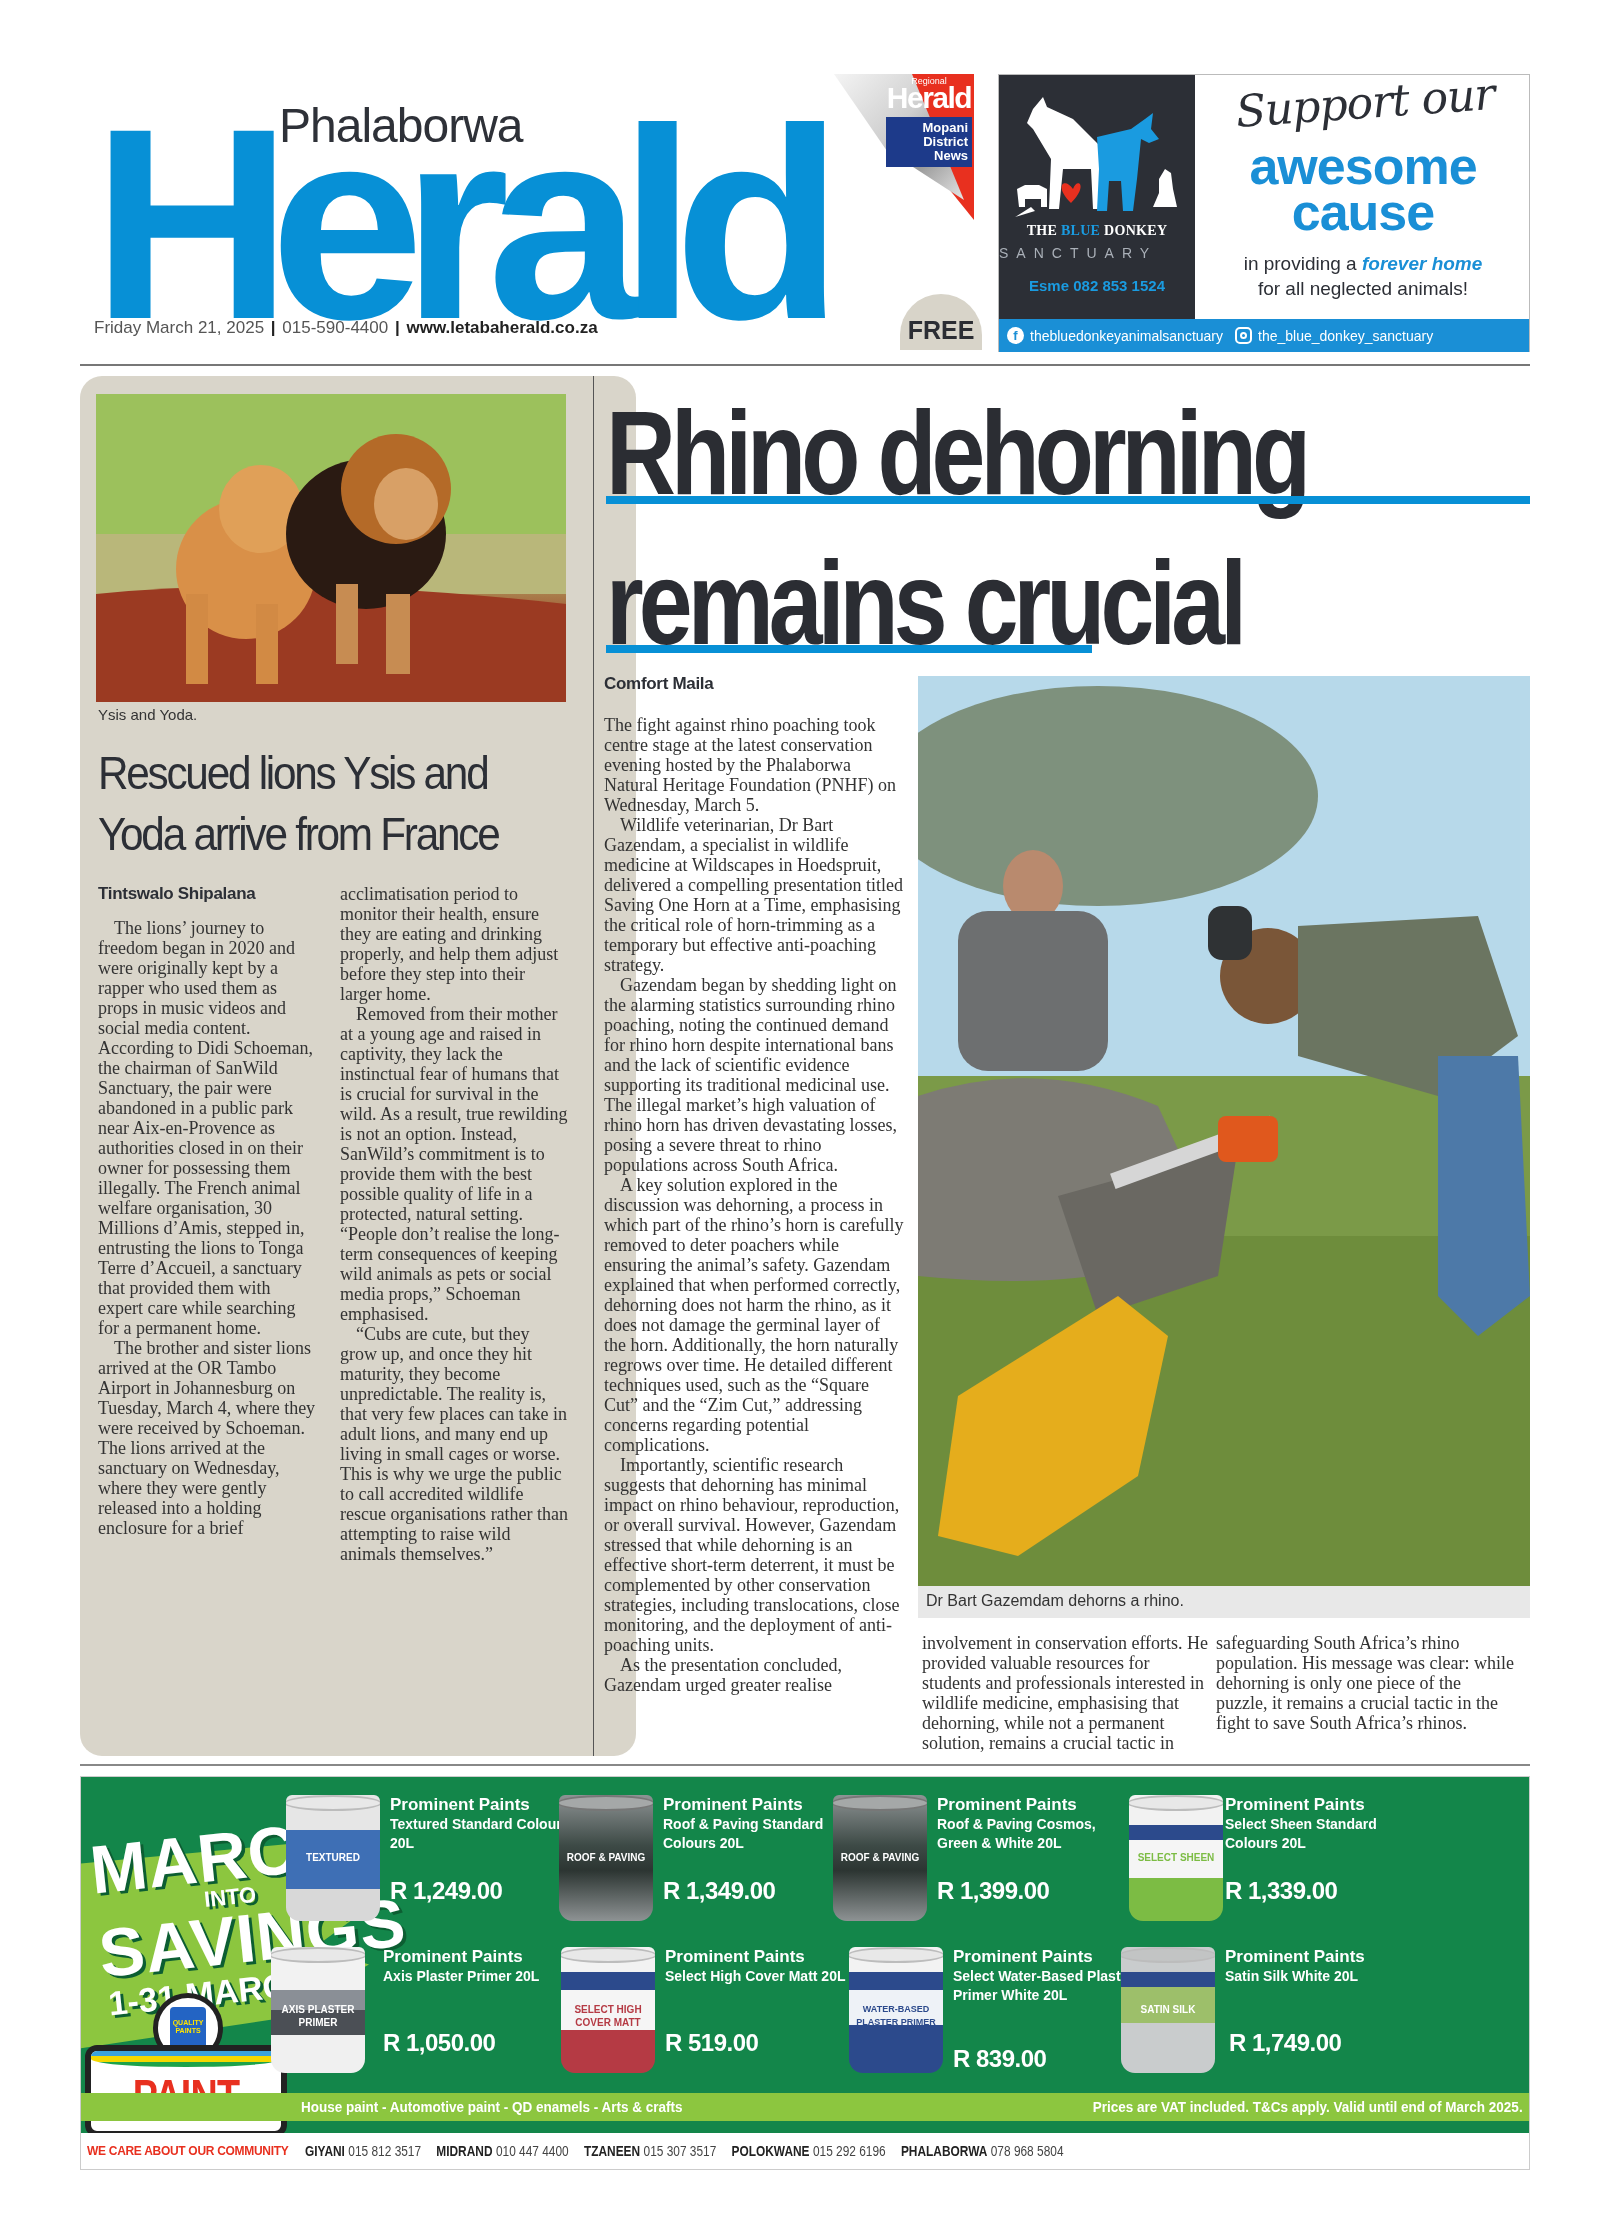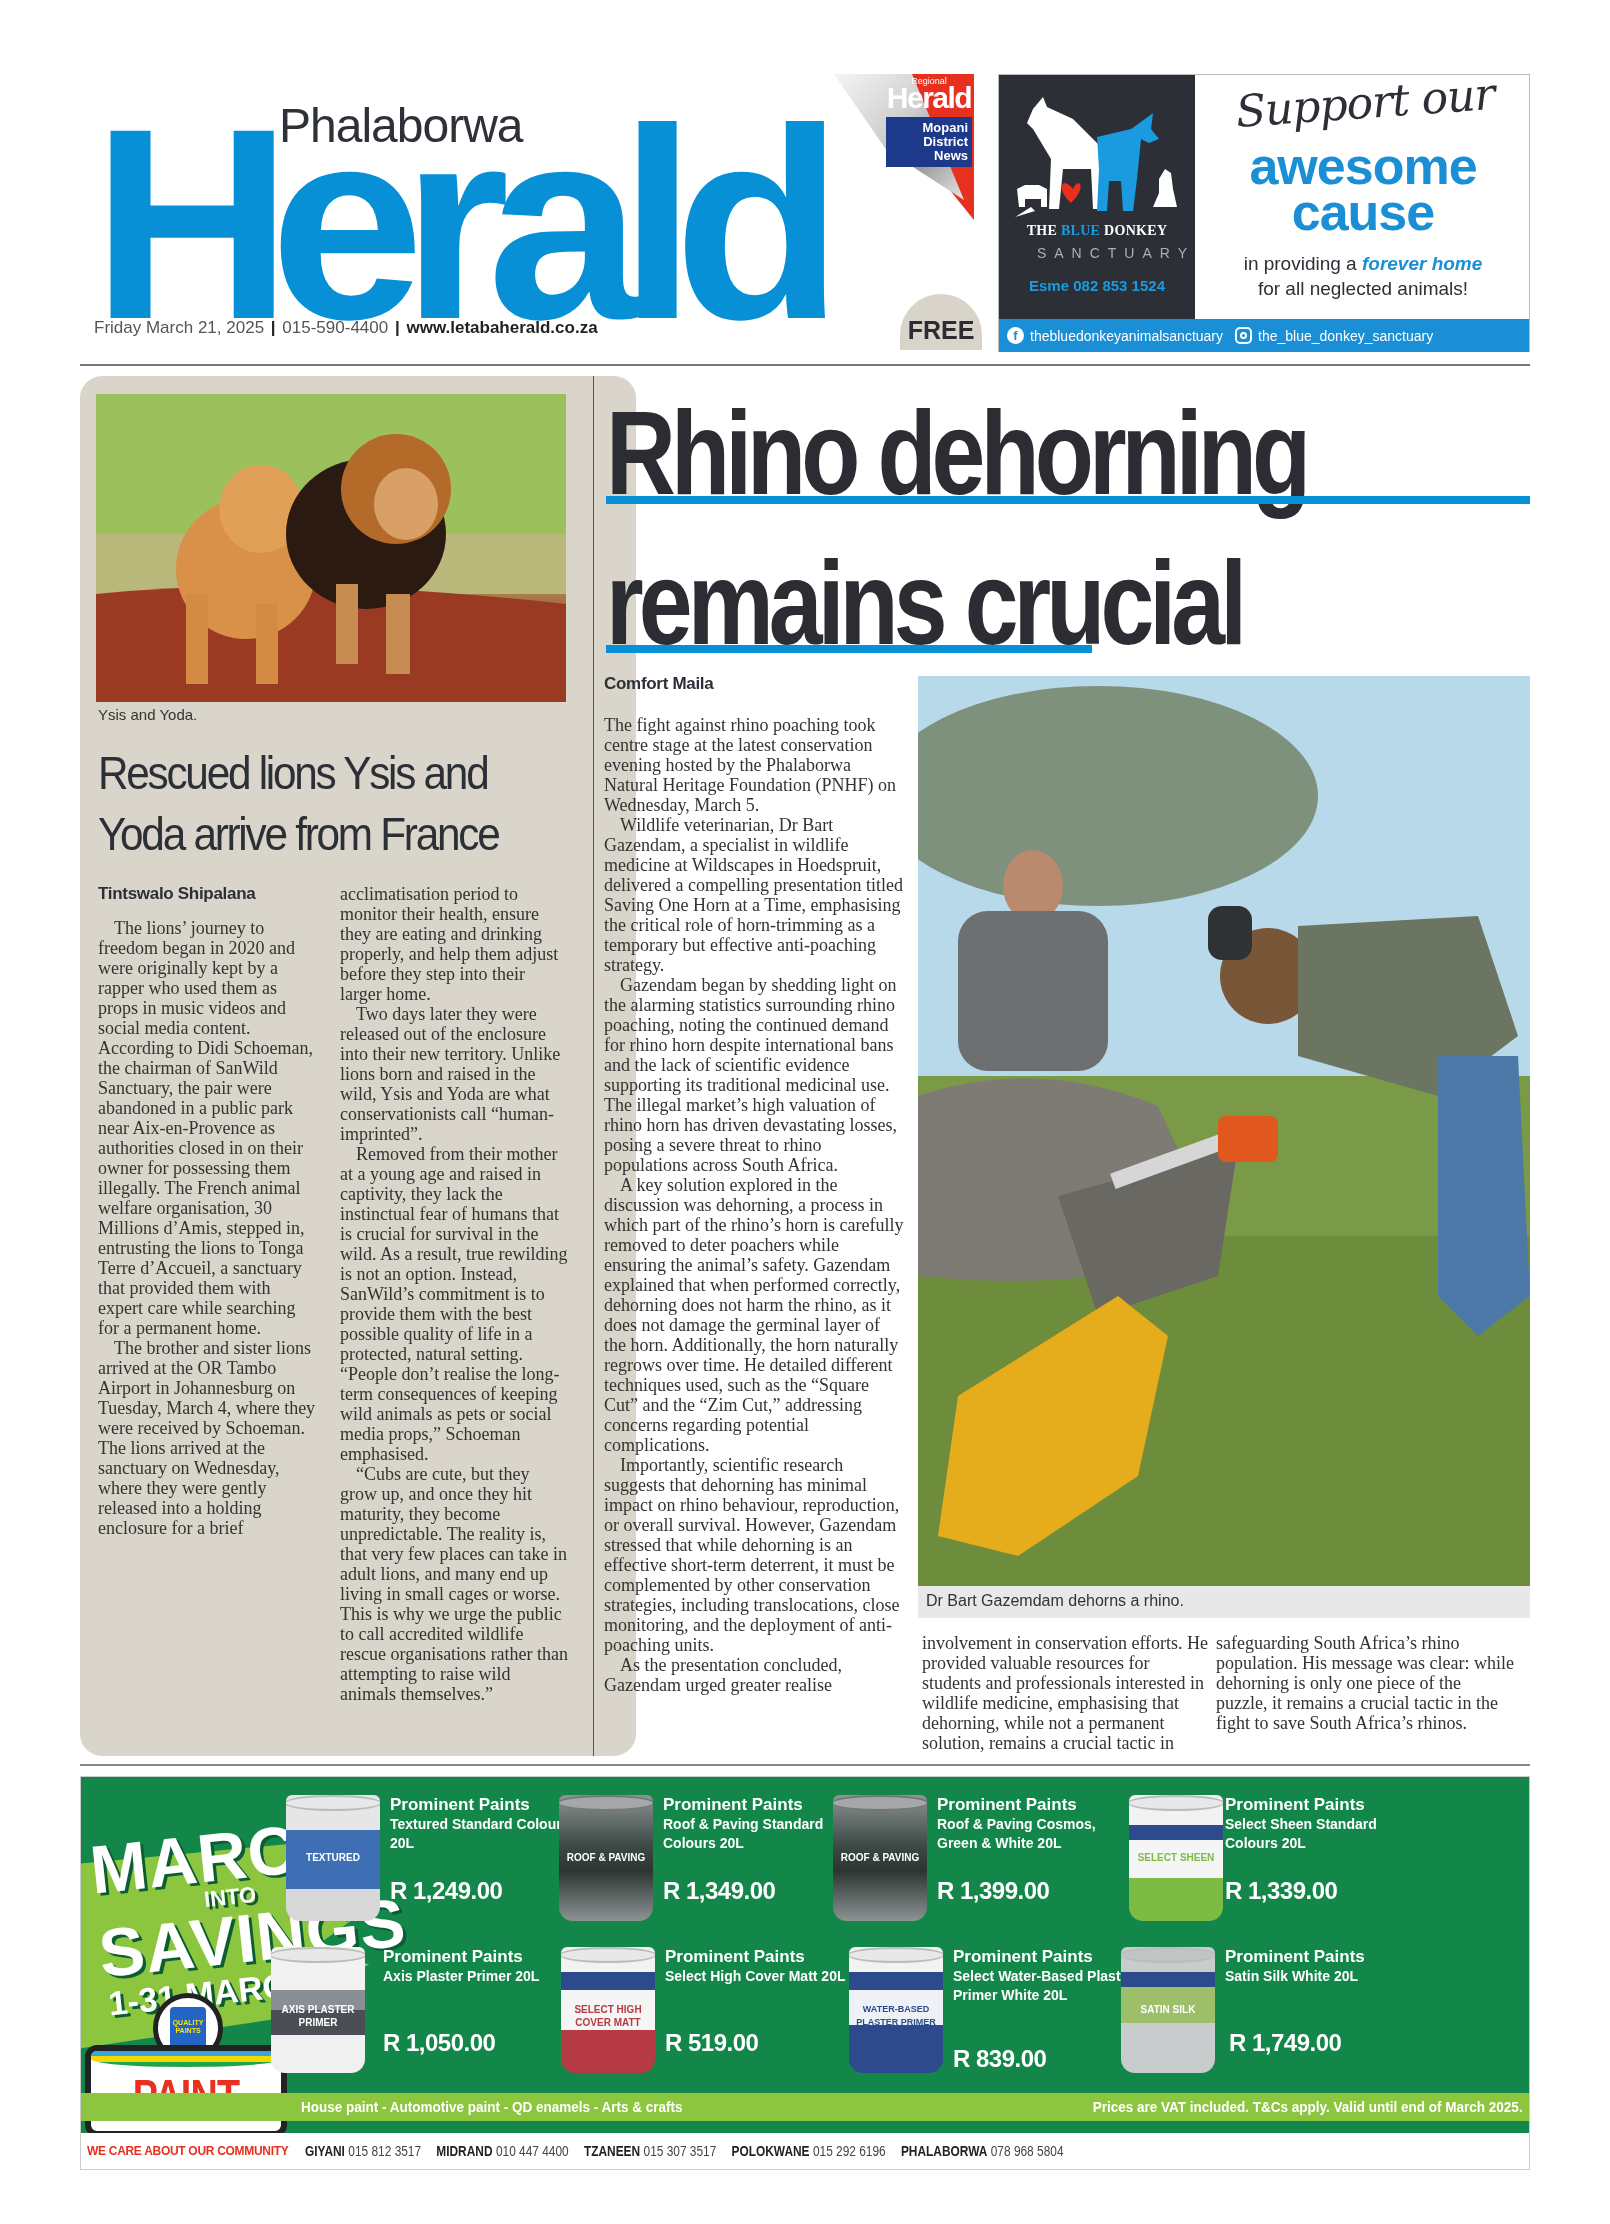--- a/index.html
+++ b/index.html
@@ -22,21 +22,21 @@
   .regional-text .small { display: block; font-size: 9px; color: #fff; text-align: center; margin-bottom: -3px; }
   .regional-text .big { display: block; font-size: 30px; font-weight: 700; color: #fff; letter-spacing: -1.5px; line-height: 1; text-align: center; }
   .regional-text .blue { display: block; margin-top: 4px; background: #1d3a8a; color: #fff; font-weight: 700; font-size: 13px; line-height: 14px; padding: 4px 4px; text-align: right; }
 
   
   .donkey-ad { position: absolute; left: 998px; top: 74px; width: 532px; height: 278px; border: 1px solid #bbb; background: #fff; }
   .donkey-left { position: absolute; left: 0; top: 0; width: 196px; height: 244px; background: #2c2f36; }
   .donkey-art { position: absolute; left: 14px; top: 14px; width: 170px; height: 130px; }
   .donkey-name { position: absolute; left: 0; right: 0; top: 148px; text-align: center; font-family: "Liberation Serif", serif; font-weight: 700; font-size: 14px; color: #fff; letter-spacing: 0.3px; }
   .donkey-name .bl { color: #1a9be0; }
-  .donkey-sanct { position: absolute; left: 0; right: 0; top: 170px; text-align: right; font-family: "Liberation Sans", sans-serif; font-size: 14px; letter-spacing: 8px; color: #aab0b8; }
+  .donkey-sanct { position: absolute; left: 0; right: 0; top: 170px; text-align: left; font-family: "Liberation Sans", sans-serif; font-size: 14px; letter-spacing: 8px; color: #aab0b8; }
   .donkey-phone { position: absolute; left: 0; right: 0; top: 202px; text-align: center; font-family: "Liberation Sans", sans-serif; font-weight: 700; font-size: 15px; color: #1a9be0; }
   .donkey-right { position: absolute; left: 196px; top: 0; width: 336px; height: 244px; text-align: center; }
   .support-script { position: absolute; left: 20px; top: 2px; width: 300px; font-family: "DejaVu Serif", serif; font-style: italic; font-size: 44px; color: #2c2f36; letter-spacing: -1px; transform: rotate(-4deg); }
   .awesome { position: absolute; left: 0; right: 0; top: 68px; font-family: "Liberation Sans", sans-serif; font-weight: 700; font-size: 52px; line-height: 46px; color: #1a8fd6; letter-spacing: -1px; }
   .providing { position: absolute; left: 0; right: 0; top: 176px; font-family: "Liberation Sans", sans-serif; font-size: 19px; line-height: 25px; color: #2c2f36; }
   .providing i { color: #1a8fd6; font-weight: 700; }
   .donkey-social { position: absolute; left: 0; right: 0; top: 244px; height: 33px; background: #1a8fd6; display: flex; align-items: center; padding-left: 8px; gap: 6px; font-family: "Liberation Sans", sans-serif; font-size: 14px; color: #fff; white-space: nowrap; }
   .fb-icon { width: 17px; height: 17px; border-radius: 50%; background: #fff; color: #1a8fd6; font-weight: 700; font-size: 13px; display: inline-flex; align-items: center; justify-content: center; }
   .ig-icon { width: 17px; height: 17px; border: 2px solid #fff; border-radius: 5px; position: relative; display: inline-block; margin-left: 6px; }
   .ig-icon::after { content: ""; position: absolute; left: 3px; top: 3px; width: 7px; height: 7px; border: 2px solid #fff; border-radius: 50%; box-sizing: border-box; }
@@ -197,21 +197,20 @@
     <span>Rescued lions Ysis and</span><br>
     <span>Yoda arrive from France</span>
   </div>
   <div class="lion-col c1">
     <div class="byline">Tintswalo Shipalana</div>
     <span class="para indent">The lions’ journey to freedom began in 2020 and were originally kept by a rapper who used them as props in music videos and social media content. According to Didi Schoeman, the chairman of SanWild Sanctuary, the pair were abandoned in a public park near Aix-en-Provence as authorities closed in on their owner for possessing them illegally. The French animal welfare organisation, 30 Millions d’Amis, stepped in, entrusting the lions to Tonga Terre d’Accueil, a sanctuary that provided them with expert care while searching for a permanent home.</span>
     <span class="para indent">The brother and sister lions arrived at the OR Tambo Airport in Johannesburg on Tuesday, March 4, where they were received by Schoeman. The lions arrived at the sanctuary on Wednesday, where they were gently released into a holding enclosure for a brief</span>
   </div>
   <div class="lion-col c2">
     <span class="para">acclimatisation period to monitor their health, ensure they are eating and drinking properly, and help them adjust before they step into their larger home.</span>
-    <span class="para indent">Two days later they were released out of the enclosure into their new territory. Unlike lions born and raised in the wild, Ysis and Yoda are what conservationists call “human-imprinted”.</span>
     <span class="para indent">Removed from their mother at a young age and raised in captivity, they lack the instinctual fear of humans that is crucial for survival in the wild. As a result, true rewilding is not an option. Instead, SanWild’s commitment is to provide them with the best possible quality of life in a protected, natural setting. “People don’t realise the long-term consequences of keeping wild animals as pets or social media props,” Schoeman emphasised.</span>
     <span class="para indent">“Cubs are cute, but they grow up, and once they hit maturity, they become unpredictable. The reality is, that very few places can take in adult lions, and many end up living in small cages or worse. This is why we urge the public to call accredited wildlife rescue organisations rather than attempting to raise wild animals themselves.”</span>
   </div>
 </div>
 
 <div class="col-divider"></div>
 
 <div class="rhino-headline">
   <span>Rhino dehorning</span><br>
   <span>remains crucial</span>

